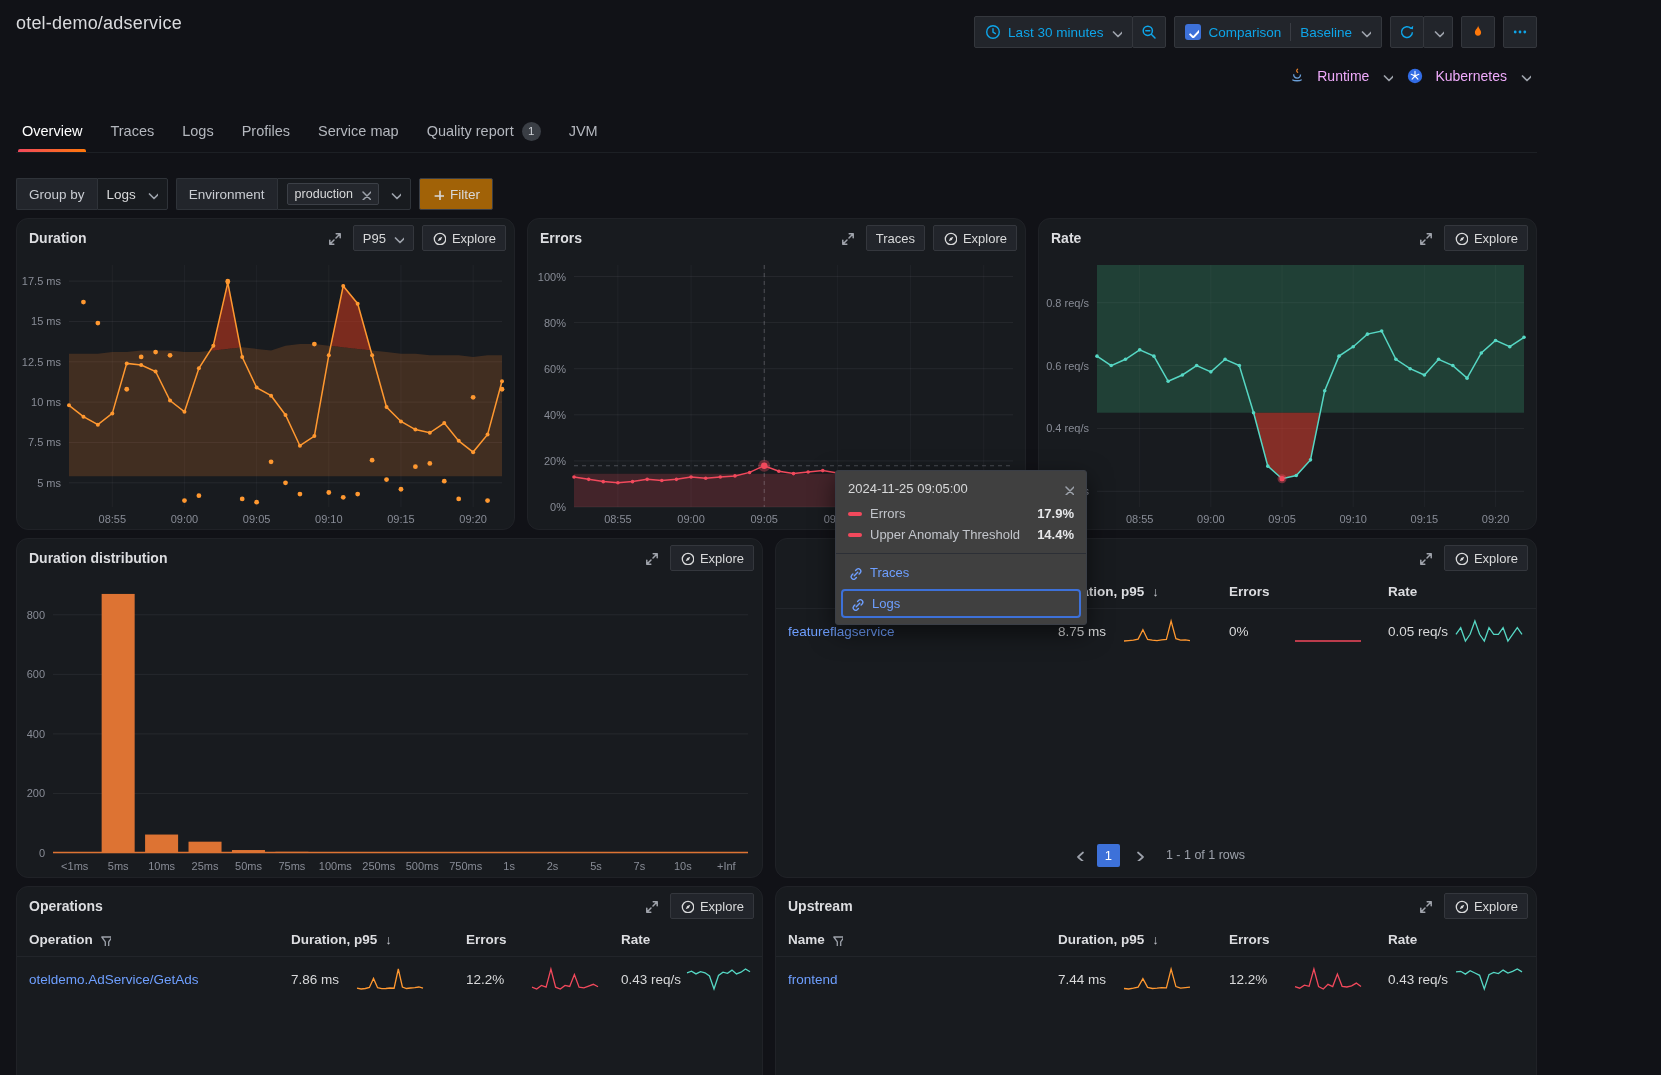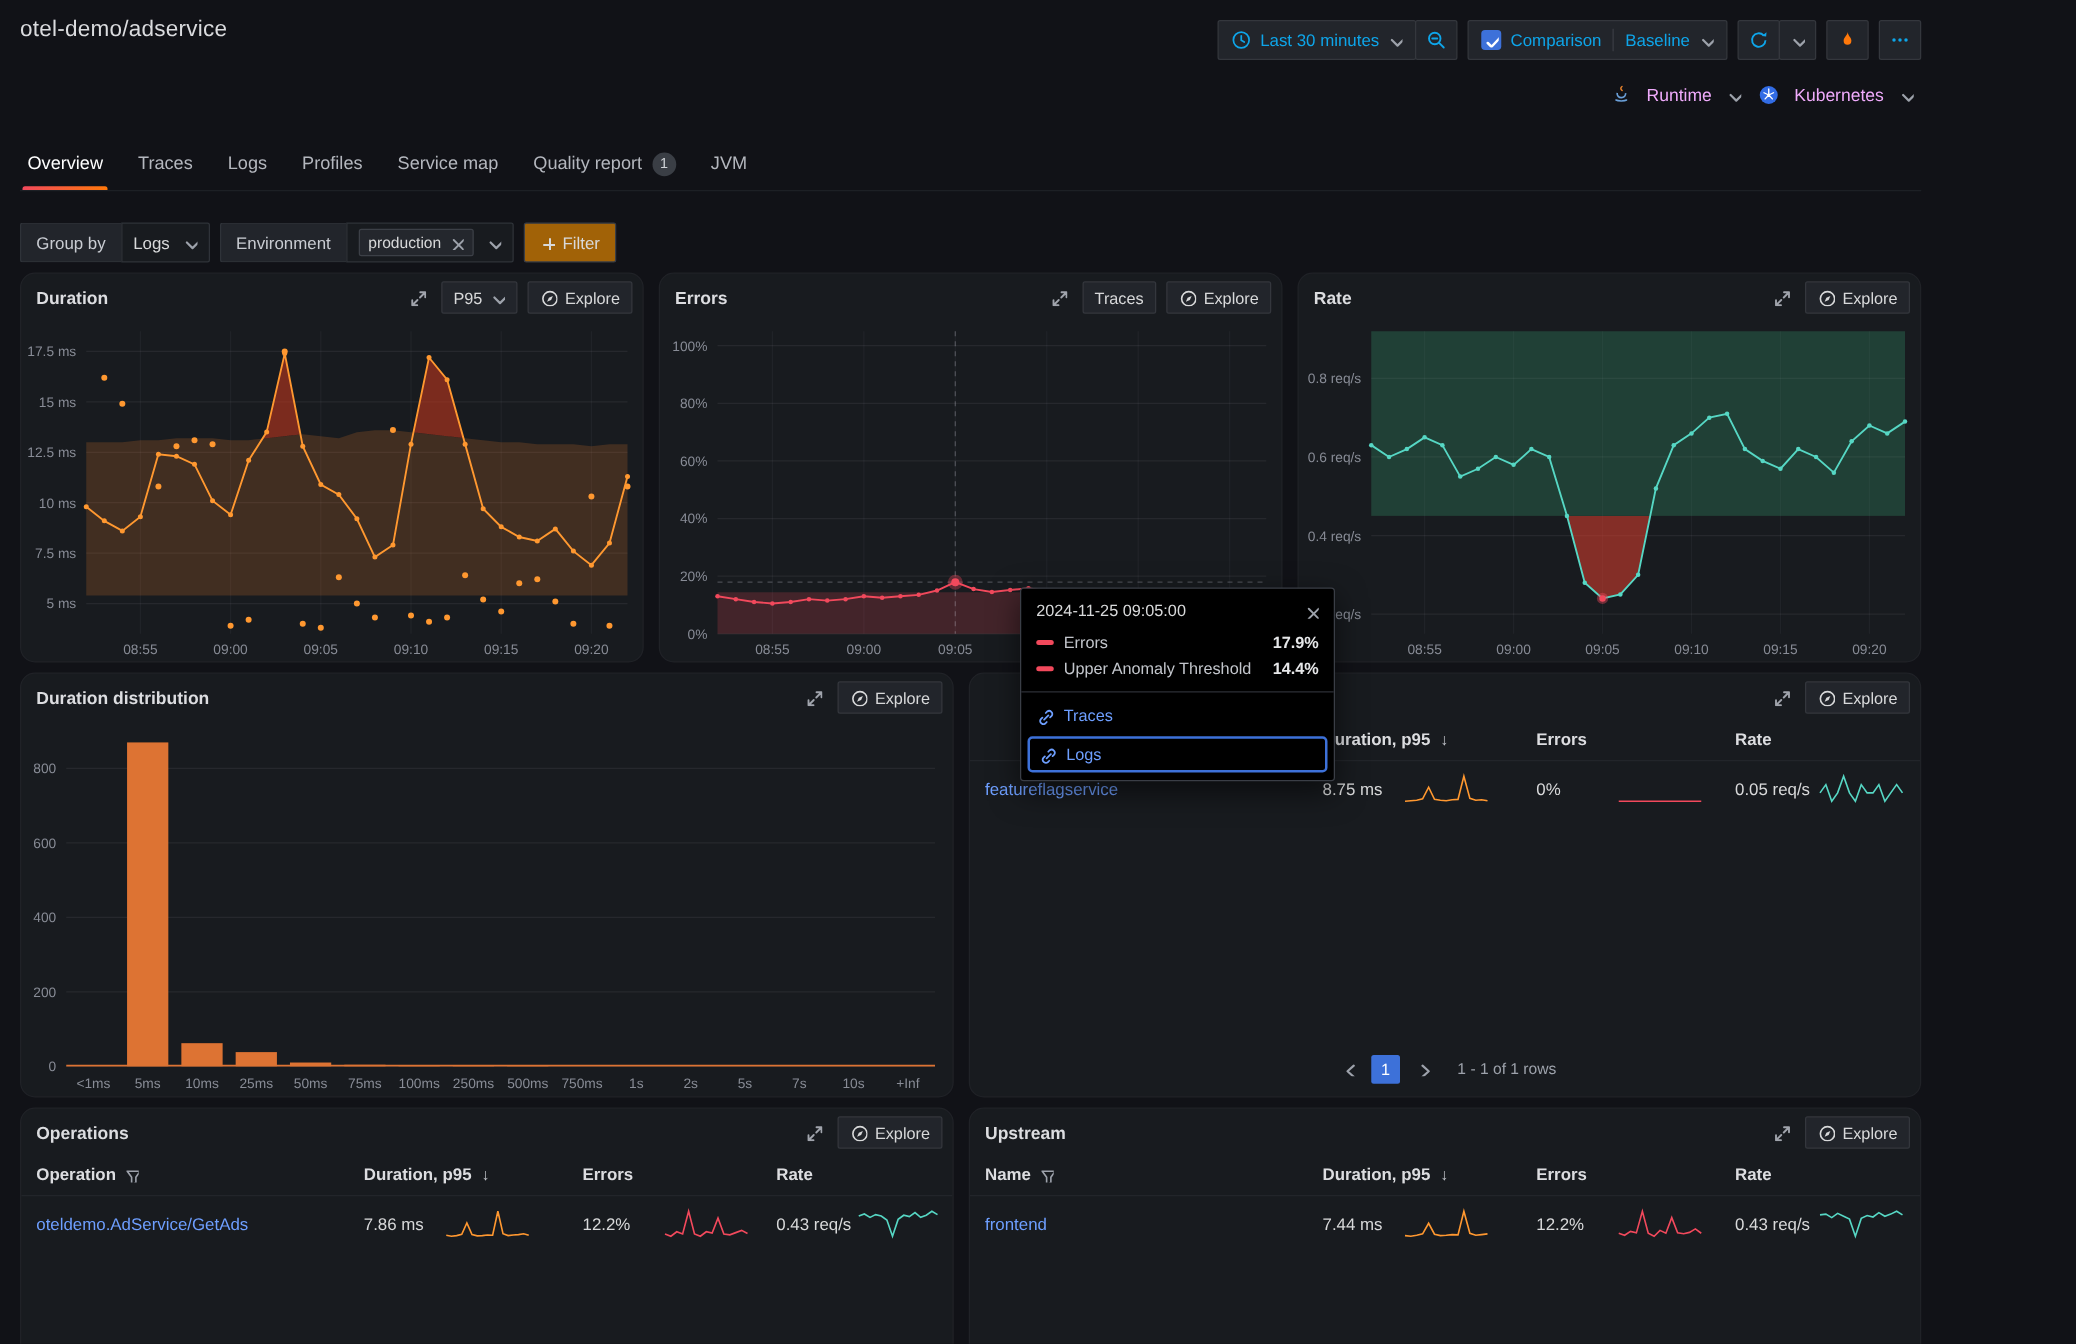--- a/index.html
+++ b/index.html
@@ -70,21 +70,21 @@
 .spark svg{display:block}
 .sorticon{color:#c3c6cc;font-size:13px;margin-left:2px}
 .fico{color:#9da2ab}
 
 .pager{position:absolute;left:0;right:0;bottom:10px;display:flex;align-items:center;justify-content:center;gap:6px;
   font-size:12.5px;color:#9da2ab}
 .pgbtn{width:24px;height:24px;display:flex;align-items:center;justify-content:center;color:#9da2ab;background:none;border:none;cursor:pointer}
 .pgnum{width:23px;height:23px;border-radius:2px;background:#3d71d9;color:#fff;display:flex;align-items:center;justify-content:center;font-size:13px}
 .pgsum{margin-left:10px}
 
-.tooltip{position:absolute;left:816px;top:470px;width:252px;background:#000000;border:1px solid #3a3e46;border-radius:3px;
+.tooltip{position:absolute;left:835px;top:470px;width:252px;background:#404040;border:1px solid #3a3e46;border-radius:3px;
   box-shadow:0 8px 24px rgba(0,0,0,.55);z-index:60;font-size:13px}
 .tt-h{display:flex;align-items:center;padding:10px 12px 7px;color:#d8d9da}
 .tt-close{margin-left:auto;color:#9da2ab;cursor:pointer}
 .tt-row{display:flex;align-items:center;gap:8px;padding:3px 12px}
 .dash{width:14px;height:4px;border-radius:2px;background:#f2495c;flex:none}
 .tt-l{color:#c2c5cb;flex:1}
 .tt-v{font-weight:700;color:#e6e7e9}
 .tt-div{height:1px;background:#2c2f36;margin:8px 0 4px}
 .tt-link{display:flex;align-items:center;gap:8px;padding:7px 12px;color:#6e9fff;cursor:pointer}
 .tt-link.focus{margin:2px 5px 6px;padding:5px 7px;border:2px solid #3d71d9;border-radius:4px}

